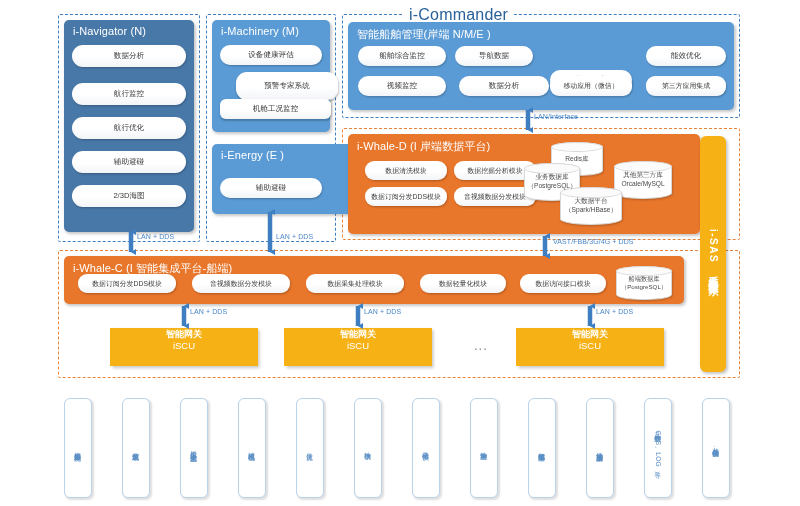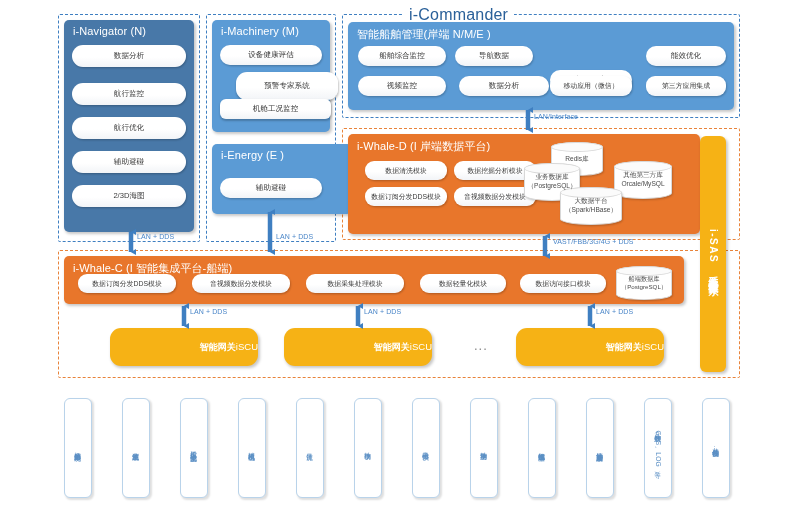--- a/index.html
+++ b/index.html
@@ -100,26 +100,26 @@
     border: 1px solid #d8d8d8;
     border-radius: 50%;
     background: #fbfbfb;
   }
   .cyl span { position: relative; z-index: 2; }
 
   
   .gw {
     position: absolute;
     background: #f6b215;
-    border-radius: 11px;
+    border-radius: 0;
     box-shadow: 1.5px 2px 3px rgba(0,0,0,.22);
     display: flex;
-    flex-direction: row;
-    align-items: center;
-    justify-content: flex-end;
+    flex-direction: column;
+    align-items: center;
+    justify-content: flex-start;
     color: #ffffff;
     font-size: 9px;
     font-weight: bold;
     line-height: 1.35;
   }
   .gw .en { font-weight: normal; font-size: 9.5px; }
 
   .dots {
     position: absolute;
     color: #8a8a8a;

